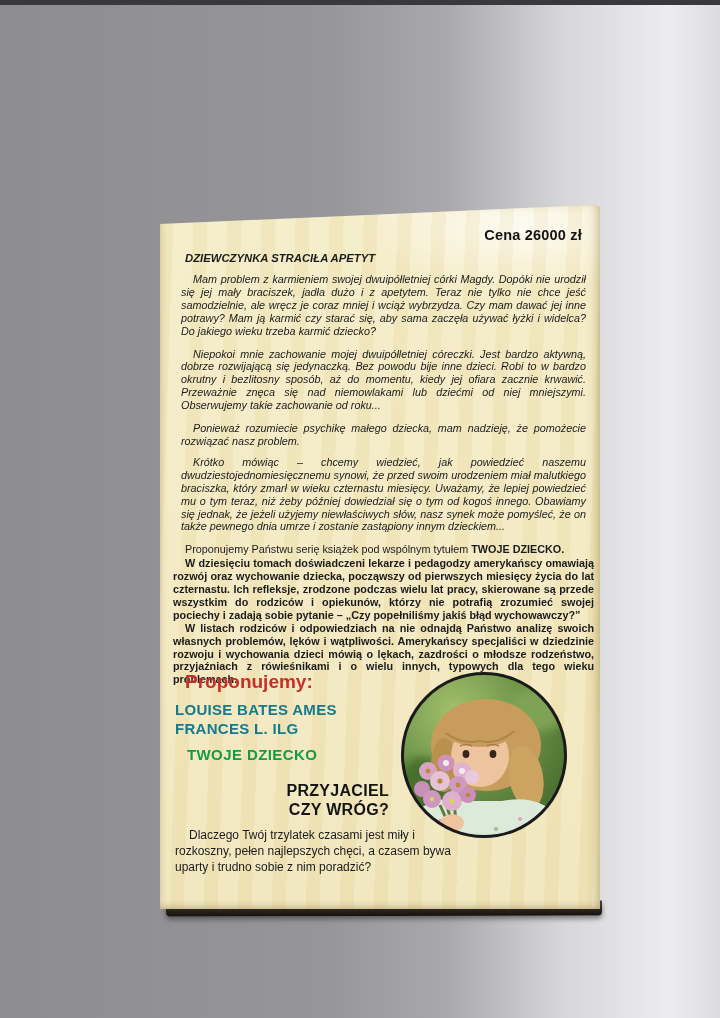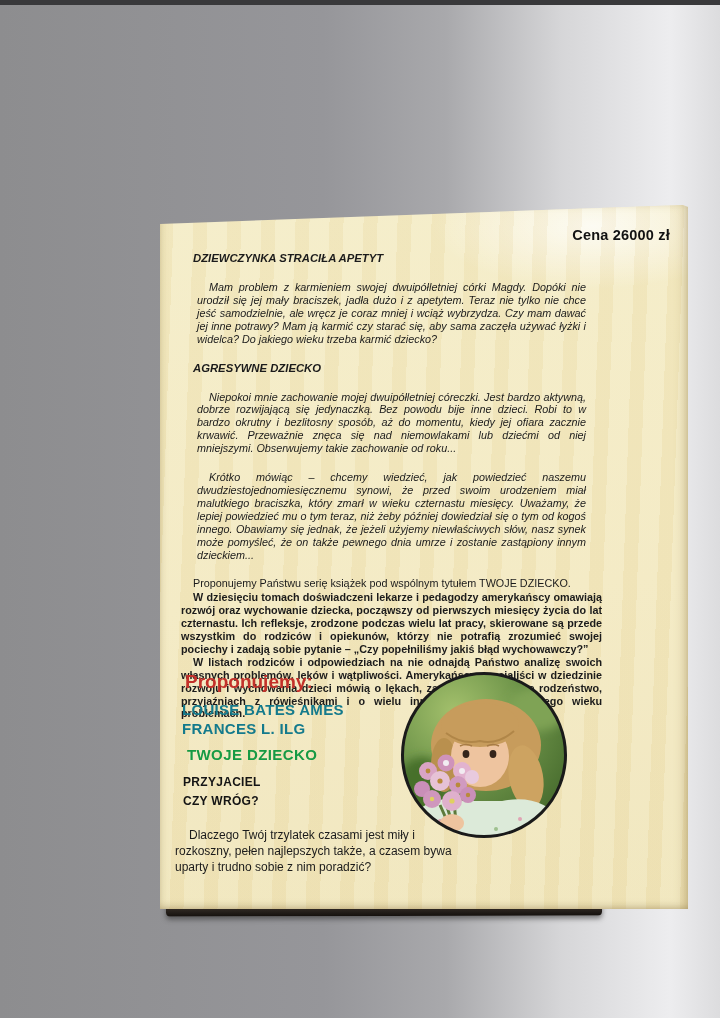--- a/index.html
+++ b/index.html
@@ -10,49 +10,49 @@
     position:relative;
   }
   .scan-top-strip{position:absolute;left:0;top:0;width:720px;height:5px;background:#39393b;}
   .book-shadow{
     position:absolute;left:166px;top:901px;width:436px;height:15px;z-index:1;
     background:linear-gradient(#4a4138,#15110e);
     transform:rotate(-0.15deg);border-radius:0 0 4px 4px;
     box-shadow:0 3px 5px rgba(40,40,40,.55);
   }
   .cover{
-    position:absolute;left:160px;top:205px;width:528px;height:704px;z-index:2;
+    position:absolute;left:160px;top:205px;width:440px;height:704px;z-index:2;
     background:
       repeating-linear-gradient(92deg, rgba(215,185,115,.10) 0 14px, rgba(255,255,248,.10) 14px 34px),
       radial-gradient(ellipse 230px 90px at 82% 3%, rgba(255,255,255,.78), rgba(255,255,255,0) 70%),
       linear-gradient(176deg,#f4ecc6 0%,#f3e9c0 55%,#f0e5ba 100%);
     clip-path:polygon(0 19px,99% 0,100% 2px,100% 100%,0 100%);
     box-shadow:inset -7px 0 12px -5px rgba(140,115,60,.45), inset 5px 0 10px -6px rgba(150,125,70,.35), inset 0 -5px 9px -4px rgba(120,100,55,.35);
     color:#1c1c1c;
   }
   .price{
     position:absolute;right:18px;top:22px;
     font-size:14.5px;font-weight:bold;color:#121212;letter-spacing:.2px;
   }
   .text-col{
-    position:absolute;left:21px;top:47px;width:421px;
+    position:absolute;left:13px;top:47px;width:421px;
     font-size:10.8px;line-height:12.9px;text-align:justify;color:#1b1b1b;
   }
   .qa{font-style:italic;margin:0 0 10px 0;}
   .qa-heading{font-weight:bold;font-size:11.3px;margin:0;padding-left:12px;line-height:13px;}
-  .para{margin:16px;text-indent:12px;}
+  .para{margin:8px;text-indent:12px;}
   .series{margin:0;}
   .series .para{margin:0;font-weight:bold;}
   .series-intro{margin:0 0 1px 0;text-indent:12px;}
-  .series-intro b{font-weight:normal;}
+  .series-intro b{font-weight:bold;}
   .promo{position:absolute;left:15px;top:466px;width:230px;}
   .promo-label{font-size:19px;font-weight:bold;color:#c3312a;margin:0 0 7px 10px;}
-  .authors{font-size:15px;font-weight:bold;color:#147a8c;line-height:19px;letter-spacing:.3px;margin:0 0 6px 7px;}
+  .authors{font-size:15px;font-weight:bold;color:#147a8c;line-height:19px;letter-spacing:.3px;margin:0 0 6px 0;}
   .book-title{font-size:15px;font-weight:bold;color:#169a44;line-height:21px;letter-spacing:.4px;margin:0 0 2px 12px;}
-  .book-subtitle{font-size:12px;font-weight:bold;color:#141414;line-height:19px;letter-spacing:.3px;margin:8px;}
+  .book-subtitle{font-size:16px;font-weight:bold;color:#141414;line-height:19px;letter-spacing:.3px;margin:16px;text-align:right;}
   .teaser{
     position:absolute;left:15px;top:622px;width:295px;
     font-size:12px;line-height:16px;color:#1b1b1b;text-indent:14px;
   }
   .photo{position:absolute;left:240px;top:466px;width:168px;height:168px;}
 </style>
 </head>
 <body>
 
 <div class="scan-top-strip"></div>
@@ -63,44 +63,44 @@
   <div class="price">Cena 26000 zł</div>
 
   <div class="text-col">
 
     <div class="qa">
       <p class="qa-heading">DZIEWCZYNKA STRACIŁA APETYT</p>
       <p class="para">Mam problem z karmieniem swojej dwuipółletniej córki Magdy. Dopóki nie urodził się jej mały braciszek, jadła dużo i z apetytem. Teraz nie tylko nie chce jeść samodzielnie, ale wręcz je coraz mniej i wciąż wybrzydza. Czy mam dawać jej inne potrawy? Mam ją karmić czy starać się, aby sama zaczęła używać łyżki i widelca? Do jakiego wieku trzeba karmić dziecko?</p>
     </div>
 
     <div class="qa">
-      <p class="qa-heading">AGRESYWNE DZIECKO</p>
       <p class="para">Niepokoi mnie zachowanie mojej dwuipółletniej córeczki. Jest bardzo aktywną, dobrze rozwijającą się jedynaczką. Bez powodu bije inne dzieci. Robi to w bardzo okrutny i bezlitosny sposób, aż do momentu, kiedy jej ofiara zacznie krwawić. Przeważnie znęca się nad niemowlakami lub dziećmi od niej mniejszymi. Obserwujemy takie zachowanie od roku...</p>
     </div>
 
     <div class="qa">
+      <p class="para">Ponieważ rozumiecie psychikę małego dziecka, mam nadzieję, że pomożecie rozwiązać nasz problem.</p>
       <p class="para">Krótko mówiąc – chcemy wiedzieć, jak powiedzieć naszemu dwudziestojednomiesięcznemu synowi, że przed swoim urodzeniem miał malutkiego braciszka, który zmarł w wieku czternastu miesięcy. Uważamy, że lepiej powiedzieć mu o tym teraz, niż żeby później dowiedział się o tym od kogoś innego. Obawiamy się jednak, że jeżeli użyjemy niewłaściwych słów, nasz synek może pomyśleć, że on także pewnego dnia umrze i zostanie zastąpiony innym dzieckiem...</p>
     </div>
 
     <div class="series">
       <p class="series-intro"><span>Proponujemy Państwu serię książek pod wspólnym tytułem </span><b>TWOJE DZIECKO.</b></p>
       <p class="para">W dziesięciu tomach doświadczeni lekarze i pedagodzy amerykańscy omawiają rozwój oraz wychowanie dziecka, począwszy od pierwszych miesięcy życia do lat czternastu. Ich refleksje, zrodzone podczas wielu lat pracy, skierowane są przede wszystkim do rodziców i opiekunów, którzy nie potrafią zrozumieć swojej pociechy i zadają sobie pytanie – „Czy popełniliśmy jakiś błąd wychowawczy?”</p>
       <p class="para">W listach rodziców i odpowiedziach na nie odnajdą Państwo analizę swoich własnych problemów, lęków i wątpliwości. Amerykańscy specjaliści w dziedzinie rozwoju i wychowania dzieci mówią o lękach, zazdrości o młodsze rodzeństwo, przyjaźniach z rówieśnikami i o wielu innych, typowych dla tego wieku problemach.</p>
     </div>
 
   </div>
 
   <div class="promo">
     <p class="promo-label">Proponujemy:</p>
     <p class="authors"><span>LOUISE BATES AMES</span><br><span>FRANCES L. ILG</span></p>
     <p class="book-title"><span>TWOJE DZIECKO</span><br></p>
     <p class="book-subtitle"><span>PRZYJACIEL</span><br><span>CZY WRÓG?</span></p>
   </div>
 
-  <div class="teaser">Dlaczego Twój trzylatek czasami jest miły i rozkoszny, pełen najlepszych także, a czasem bywa uparty i trudno sobie z nim poradzić?</div>
+  <div class="teaser">Dlaczego Twój trzylatek czasami jest miły i rozkoszny, pełen najlepszych chęci, a czasem bywa uparty i trudno sobie z nim poradzić?</div>
 
   <svg class="photo" viewBox="0 0 168 168" role="img" aria-label="Okrągłe zdjęcie: dziewczynka z bukietem różowych kwiatków">
     <defs>
       <radialGradient id="bgGrad" cx="32%" cy="24%" r="90%">
         <stop offset="0%" stop-color="#a3c06c"></stop>
         <stop offset="45%" stop-color="#6f954a"></stop>
         <stop offset="100%" stop-color="#3f6328"></stop>
       </radialGradient>
       <clipPath id="circleClip">
           <circle cx="84" cy="84" r="81"></circle>

